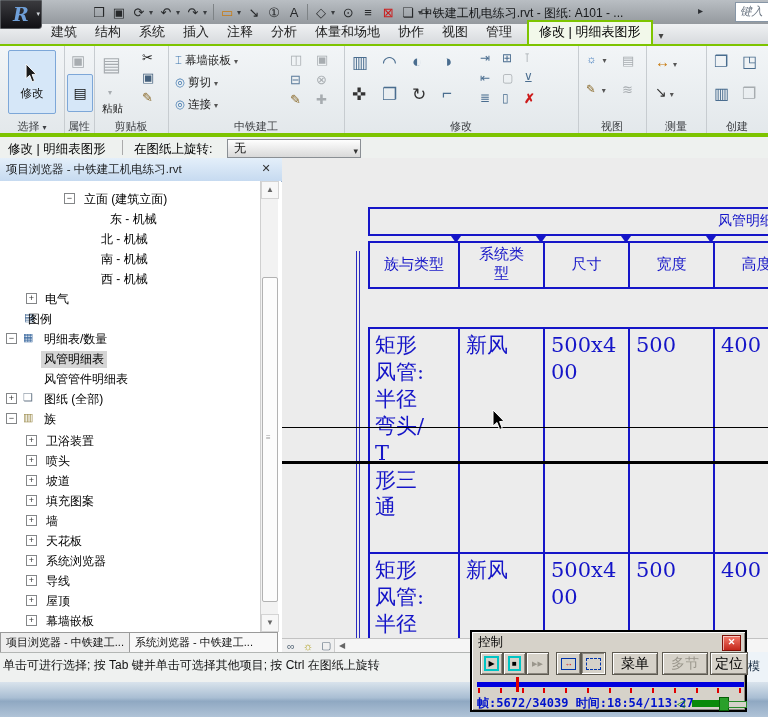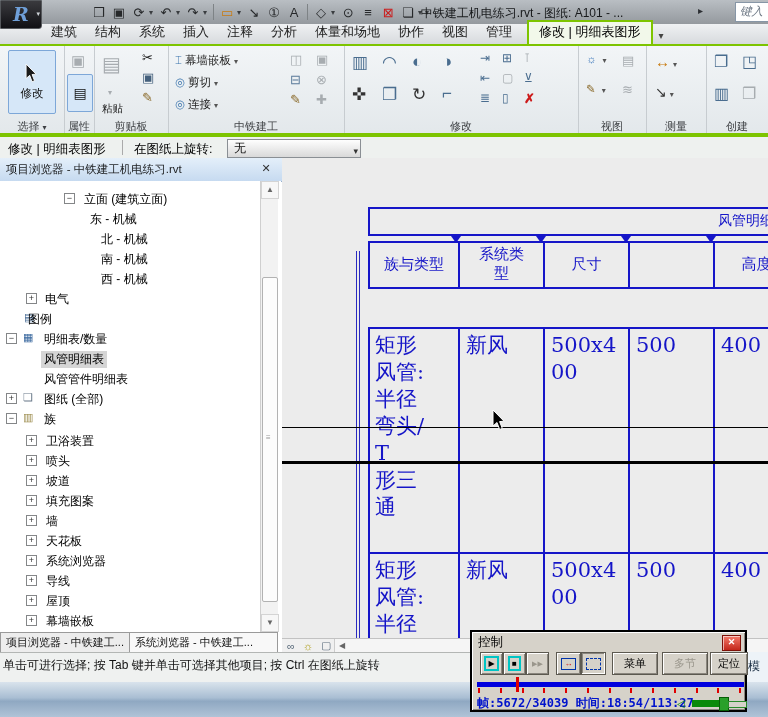--- a/index.html
+++ b/index.html
@@ -84,21 +84,21 @@
   .statusfrag{left:748px;top:652px;width:20px;height:30px;background:#edf3f8;overflow:hidden;font-size:12px;color:#23364a;line-height:28px}
   
   .ctrl{left:470px;top:630px;width:277px;height:82px;background:#d6d2c9;border:2px solid #000;z-index:60;box-sizing:border-box;
         box-shadow:inset 1px 1px 0 #fff,inset -1px -1px 0 #8a867e}
   .ctrl .t{position:absolute;left:6px;top:2px;font-size:12.5px;color:#000}
   .cclose{position:absolute;right:4px;top:3px;width:17px;height:14px;background:linear-gradient(#f47a6a,#c3271b);border:1px solid #7e1108;
           box-shadow:inset 1px 1px 0 rgba(255,255,255,.6);color:#fff;font-size:9px;font-weight:bold;text-align:center;line-height:13px}
   .cbtn{position:absolute;top:20px;background:#d6d2c9;border:1px solid #5c5950;box-shadow:inset 1px 1px 0 #fff,inset -1px -1px 0 #8a867e;
         display:flex;align-items:center;justify-content:center;font-size:12px;color:#000}
   .cyanin{border:2px solid #00c4c4;padding:0 2px;font-size:8px;line-height:11px;color:#000}
-  .ctext{height:21px;font-size:11px}
+  .ctext{height:21px;font-size:14px}
   .cdis{color:#9a968c}
   .tlbar{position:absolute;left:5px;top:50px;width:267px;height:5px;background:#0000de}
   .phead{position:absolute;left:44px;top:45px;width:3px;height:15px;background:#e00000}
   .tick{position:absolute;top:56px;width:2px;height:5px;background:#e00000}
   .cstat{position:absolute;left:5px;top:63px;font-size:12px;font-weight:bold;color:#0013cc;font-family:"DejaVu Sans Mono","Liberation Mono",monospace;white-space:nowrap}
   .spk{position:absolute;left:205px;top:66px;color:#0a8a0a;font-size:10px}
   .volfill{position:absolute;left:220px;top:68px;width:30px;height:7px;background:#0a8a0a}
   .volthumb{position:absolute;left:247px;top:65px;width:8px;height:12px;background:#2aa02a;border:1px solid #065f06}
   .volrest{position:absolute;left:256px;top:69px;width:17px;height:5px;border:1px solid #2a8a2a;background:#d6d2c9}
   
@@ -262,21 +262,21 @@
 
 <div class="a pb"></div>
 <div class="a pbhead">项目浏览器 - 中铁建工机电练习.rvt</div>
 <div class="a pbclose">✕</div>
 <div class="a pbbody">
   <div class="ti" style="left:0;top:9px">
       <span class="exp" style="left:64px">−</span>
       <span class="tlabel" style="left:84px">立面 (建筑立面)</span>
     </div>
   <div class="ti" style="left:0;top:29px">
-      <span class="tlabel" style="left:90px">东 - 机械</span>
+      <span class="tlabel" style="left:110px">东 - 机械</span>
     </div>
   <div class="ti" style="left:0;top:49px">
       <span class="tlabel" style="left:101px">北 - 机械</span>
     </div>
   <div class="ti" style="left:0;top:69px">
       <span class="tlabel" style="left:101px">南 - 机械</span>
     </div>
   <div class="ti" style="left:0;top:89px">
       <span class="tlabel" style="left:101px">西 - 机械</span>
     </div>
@@ -372,20 +372,21 @@
 
   <div class="sbox" style="left:86px;top:83px;width:700px;height:44px"></div>
   <div class="vline" style="left:176px;top:85px;height:44px"></div>
   <div class="vline" style="left:261px;top:85px;height:44px"></div>
   <div class="vline" style="left:346px;top:85px;height:44px"></div>
   <div class="vline" style="left:431px;top:85px;height:44px"></div>
   <div class="hcell" style="left:88px;top:85px;width:88px;height:42px">族与类型</div>
   <div class="hcell" style="left:178px;top:85px;width:83px;height:42px">系统类
 型</div>
   <div class="hcell" style="left:263px;top:85px;width:83px;height:42px">尺寸</div>
+  <div class="hcell" style="left:348px;top:85px;width:83px;height:42px">宽度</div>
   <div class="hcell" style="left:433px;top:85px;width:83px;height:42px">高度</div>
 
   <div class="sheetline" style="left:74px;top:93px;height:397px"></div>
   <div class="sheetline" style="left:77px;top:93px;height:397px"></div>
 
   <div class="sbox" style="left:86px;top:169px;width:700px;height:325px;border-bottom:none"></div>
   <div class="vline" style="left:176px;top:171px;height:323px"></div>
   <div class="vline" style="left:261px;top:171px;height:323px"></div>
   <div class="vline" style="left:346px;top:171px;height:323px"></div>
   <div class="vline" style="left:431px;top:171px;height:323px"></div>

